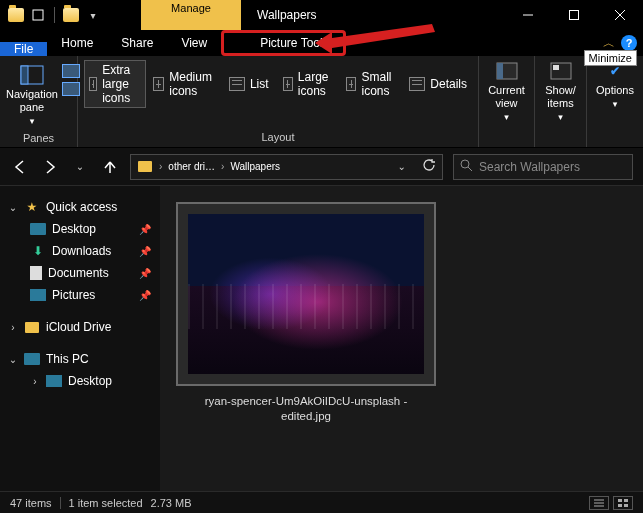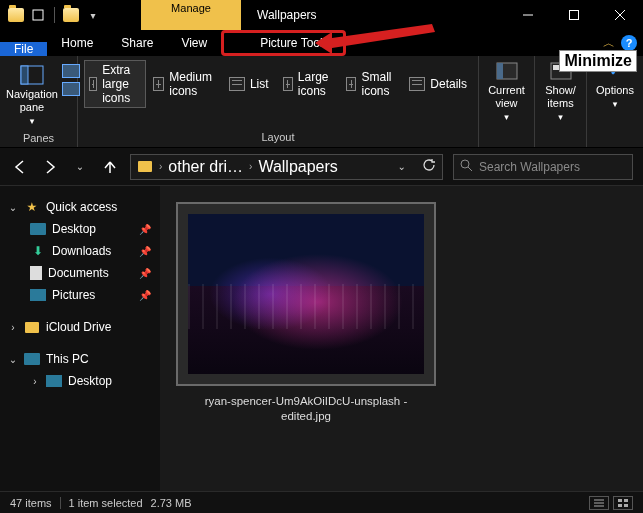--- a/index.html
+++ b/index.html
@@ -24,21 +24,21 @@
 .tab { padding:0 14px; display:flex; align-items:center; font-size:12px; color:#fff; }
 .tab.file { background:#1a66d6; color:#fff;margin-top:12px; }
 .tab.picture-tools { border:3px solid #d62020; border-radius:4px; position:relative;padding-left:36px; }
 .tab-row-right { margin-left:auto; display:flex; align-items:center; padding-right:6px; gap:6px; }
 .help-circ { width:16px; height:16px; border-radius:50%; background:#1a8cff; color:#fff; font-size:11px; display:flex; align-items:center; justify-content:center; font-weight:bold; }
 
 
 .arrow-callout { position:absolute; left:310px; top:20px; pointer-events:none; }
 
 
-.tooltip { position:absolute; top:50px; right:6px; background:#fff; color:#000; border:1px solid #888; padding:1px 4px; font-size:16px;font-weight:bold; }
+.tooltip { position:absolute; top:50px; right:6px; background:#fff; color:#000; border:1px solid #888; padding:1px 4px; font-size:11px; }
 
 
 .ribbon { height:92px; background:#1a1a1a; border-bottom:1px solid #000; display:flex; }
 .rgroup { border-right:1px solid #3a3a3a; display:flex; flex-direction:column; }
 .rgroup-body { flex:1; display:flex; align-items:flex-start; padding:4px 6px; gap:4px; }
 .rgroup-label { text-align:center; font-size:11px; color:#ccc; padding:2px 0 4px; }
 .big-btn { display:flex; flex-direction:column; align-items:center; justify-content:flex-start; width:56px; padding-top:4px; gap:2px; }
 .big-btn .bicon { width:28px; height:22px; display:flex; align-items:center; justify-content:center; }
 .big-btn .blabel { font-size:11px; text-align:center; line-height:13px; }
 .nav-side { display:flex; flex-direction:column; gap:4px; padding-top:4px; }
@@ -49,21 +49,21 @@
 .layout-item.sel { border:1px solid #5a5a5a; background:#2a2a2a; }
 .lay-icon { width:16px; height:14px; border:1px solid #888; background:#222; position:relative; }
 .lay-icon.grid::before { content:""; position:absolute; inset:2px; background:linear-gradient(#888,#888) center/1px 100% no-repeat, linear-gradient(#888,#888) center/100% 1px no-repeat; }
 .lay-icon.list::before { content:""; position:absolute; left:2px; top:2px; right:2px; bottom:2px; background:repeating-linear-gradient(#888 0 1px, transparent 1px 4px); }
 .chev { font-size:9px; }
 
 
 .navbar { height:38px; background:#111; display:flex; align-items:center; padding:0 10px; gap:10px; border-bottom:1px solid #2a2a2a; }
 .navbtn { width:20px; height:20px; display:flex; align-items:center; justify-content:center; color:#fff; }
 .addr { flex:1; height:26px; border:1px solid #4a4a4a; background:#191919; display:flex; align-items:center; padding:0 6px; gap:6px; }
-.addr .crumb { display:flex; align-items:center; gap:4px; font-size:16px; }
+.addr .crumb { display:flex; align-items:center; gap:4px; font-size:10px; }
 .search { width:180px; height:26px; border:1px solid #4a4a4a; background:#191919; display:flex; align-items:center; padding:0 6px; gap:6px; color:#8a8a8a; }
 
 
 .main { display:flex; height:calc(513px - 30px - 26px - 92px - 38px - 22px); }
 .sidebar { width:160px; background:#111; overflow:hidden; padding:10px 4px; }
 .tree-item { display:flex; align-items:center; gap:6px; padding:4px 4px; font-size:12px; white-space:nowrap; }
 .tree-item.top { font-weight:normal; }
 .tree-caret { width:10px; text-align:center; color:#ccc; font-size:10px; }
 .tree-sub { padding-left:22px; }
 .pin { margin-left:auto; color:#888; font-size:10px; }

